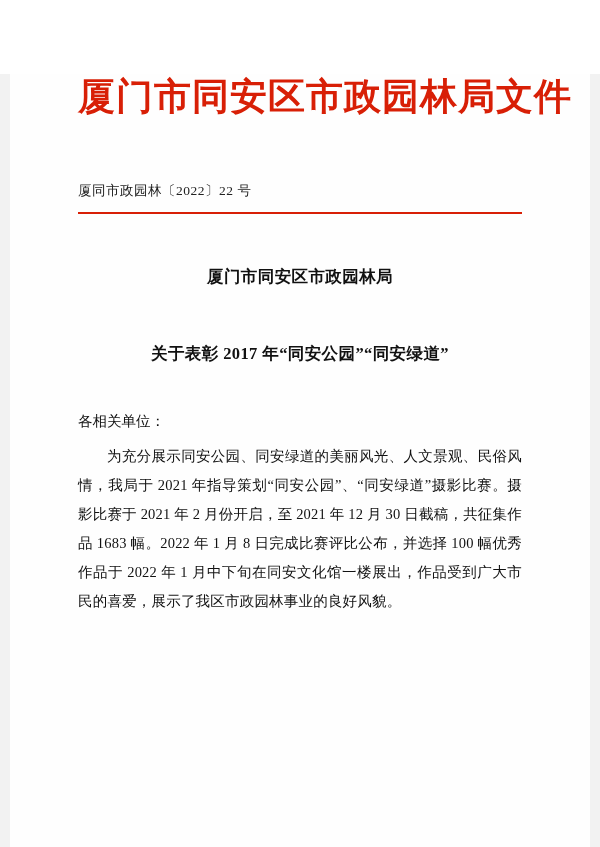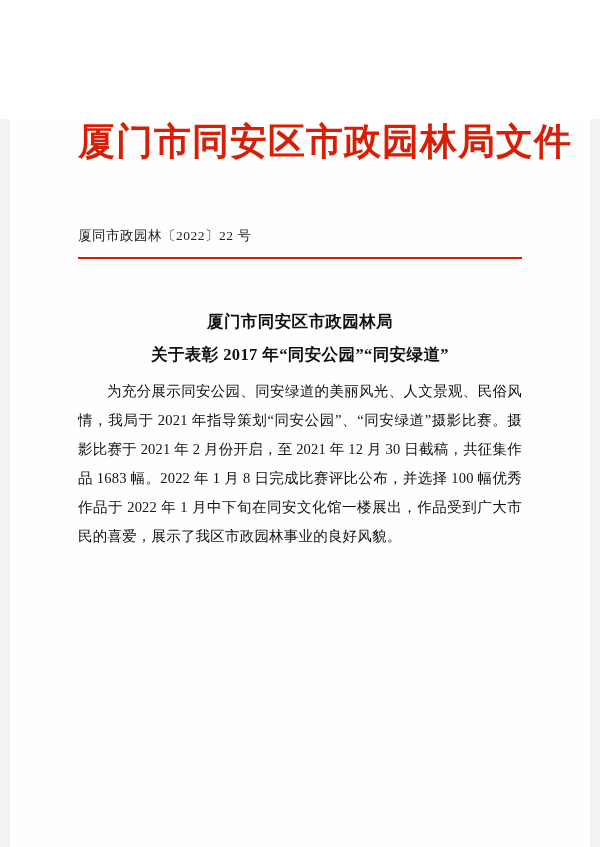--- a/index.html
+++ b/index.html
@@ -17,21 +17,21 @@
   }
   .page {
     width: 600px;
     height: 847px;
     box-sizing: border-box;
     padding: 0 78px;
     position: relative;
     background: #fefefe;
   }
   .doc-title {
-    margin-top: 119px;
+    margin-top: 74px;
     text-align: center;
     color: #d81f06;
     font-size: 37px;
     font-weight: bold;
     letter-spacing: 1px;
     line-height: 1.25;
     font-family: Liberation Sans, sans-serif;
     white-space: nowrap;
   }
   .doc-number {
@@ -52,20 +52,21 @@
     margin-top: 46px;
     text-align: center;
     font-size: 16.5px;
     font-weight: bold;
     line-height: 2.0;
     color: #111;
     letter-spacing: 0.4px;
   }
   .subject-block div {
     white-space: nowrap;
+    margin-top: 44px;
   }
   .salutation {
     margin-top: 38px;
     font-size: 14.5px;
     line-height: 1.9;
     color: #111;
   }
   .body-text {
     margin-top: 6px;
     font-size: 14.5px;
@@ -98,16 +99,17 @@
 
   <div class="doc-number">厦同市政园林〔2022〕22 号</div>
 
   <div class="red-rule"></div>
 
   <div class="subject-block">
     <div>厦门市同安区市政园林局</div>
     <div>关于表彰 2017 年“同安公园”“同安绿道”</div>
   </div>
 
+  <div class="salutation">各相关单位：</div>
 
   <div class="body-text">为充分展示同安公园、同安绿道的美丽风光、人文景观、民俗风情，我局于 2021 年指导策划“同安公园”、“同安绿道”摄影比赛。摄影比赛于 2021 年 2 月份开启，至 2021 年 12 月 30 日截稿，共征集作品 1683 幅。2022 年 1 月 8 日完成比赛评比公布，并选择 100 幅优秀作品于 2022 年 1 月中下旬在同安文化馆一楼展出，作品受到广大市民的喜爱，展示了我区市政园林事业的良好风貌。</div>
 
 </div>
 
 </body></html>

